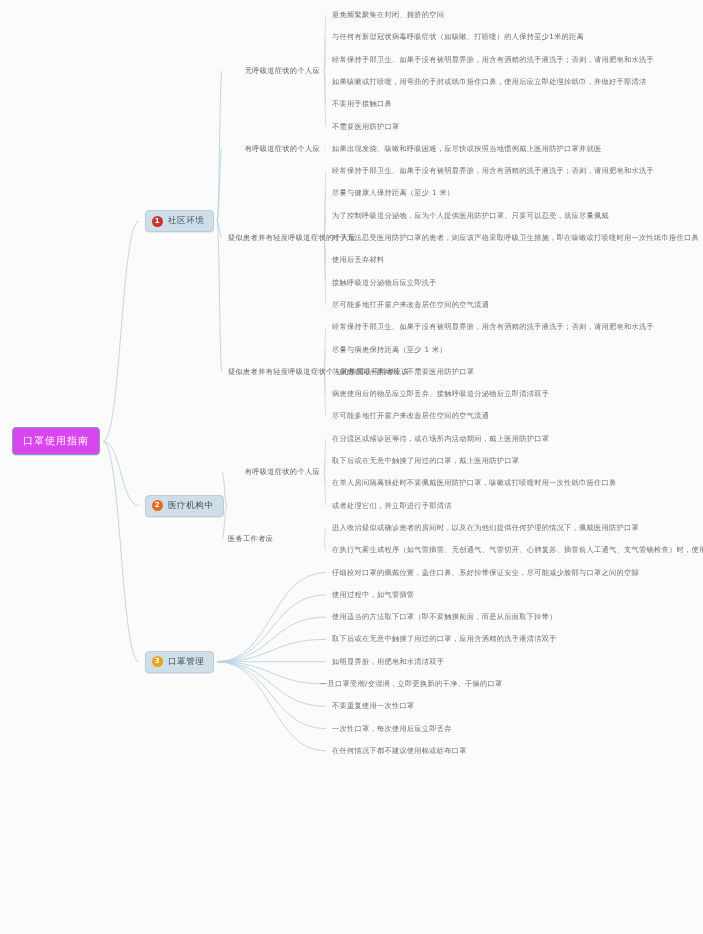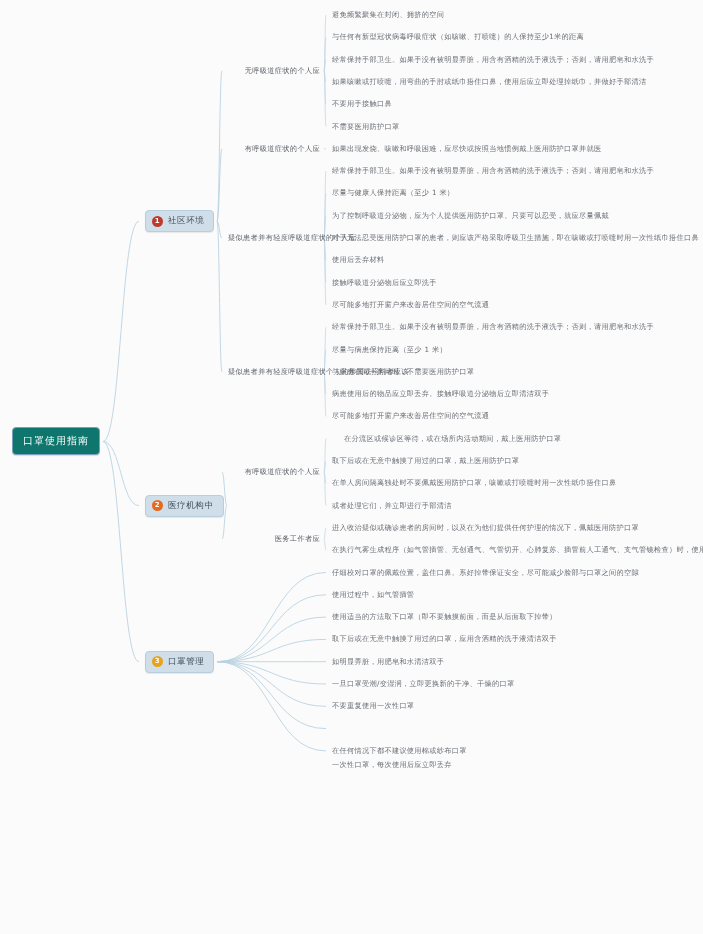--- a/index.html
+++ b/index.html
@@ -9,21 +9,21 @@
     font-family:"DejaVu Sans","Liberation Sans",sans-serif;
     overflow:hidden;
     position:relative;
   }
   #canvas{position:absolute;left:0;top:0;width:703px;height:873px;}
   svg#links{position:absolute;left:0;top:0;width:703px;height:934px;pointer-events:none;}
   .node{position:absolute;white-space:nowrap;}
 
   
   .root{
-    background:#0f766e;
+    background:#d946ef;
     border:1px solid #7d9fba;
     border-radius:4px;
     color:#ffffff;
     font-size:10px;
     padding:6px 10px;
     letter-spacing:1px;
     box-shadow:0 1px 1px rgba(0,0,0,.12);
   }
   
   .branch{
@@ -132,39 +132,39 @@
     <div class="node leaf" style="left: 332px; top: 327.2px;">经常保持手部卫生。如果手没有被明显弄脏，用含有酒精的洗手液洗手；否则，请用肥皂和水洗手</div>
     <div class="node leaf" style="left: 332px; top: 349.5px;">尽量与病患保持距离（至少 1 米）</div>
     <div class="node leaf" style="left: 332px; top: 371.8px;">与病患在同一房间时，不需要医用防护口罩</div>
     <div class="node leaf" style="left: 332px; top: 394.1px;">病患使用后的物品应立即丢弃。接触呼吸道分泌物后立即清洁双手</div>
     <div class="node leaf" style="left: 332px; top: 416.4px;">尽可能多地打开窗户来改善居住空间的空气流通</div>
     <div class="node cat" style="left: 228px; top: 371.8px; width: 92px; text-align: right;">疑似患者并有轻度呼吸道症状个人的亲属或照料者应该</div>
     <div class="node branch" style="left: 145px; top: 221.275px; transform: translateY(-50%);">
       <span class="badge" style="background: rgb(192, 57, 43);">1</span>
       <span>社区环境</span>
     </div>
-    <div class="node leaf" style="left: 344px; top: 438.7px; font-family: Liberation Serif, serif;">在分流区或候诊区等待，或在场所内活动期间，戴上医用防护口罩</div>
+    <div class="node leaf" style="left: 332px; top: 438.7px; font-family: Liberation Serif, serif;">在分流区或候诊区等待，或在场所内活动期间，戴上医用防护口罩</div>
     <div class="node leaf" style="left: 332px; top: 461px;">取下后或在无意中触摸了用过的口罩，戴上医用防护口罩</div>
     <div class="node leaf" style="left: 332px; top: 483.3px;">在单人房间隔离独处时不要佩戴医用防护口罩，咳嗽或打喷嚏时用一次性纸巾捂住口鼻</div>
     <div class="node leaf" style="left: 332px; top: 505.6px;">或者处理它们，并立即进行手部清洁</div>
     <div class="node cat" style="left: 228px; top: 472.15px; width: 92px; text-align: right;">有呼吸道症状的个人应</div>
     <div class="node leaf" style="left: 332px; top: 527.9px;">进入收治疑似或确诊患者的房间时，以及在为他们提供任何护理的情况下，佩戴医用防护口罩</div>
     <div class="node leaf" style="left: 332px; top: 550.2px;">在执行气雾生成程序（如气管插管、无创通气、气管切开、心肺复苏、插管前人工通气、支气管镜检查）时，使用微粒呼吸器</div>
-    <div class="node cat" style="left: 228px; top: 539.05px; width: 92px; text-align: right;">医务工作者应</div>
+    <div class="node cat" style="left: 228px; top: 539.05px; width: 92px; text-align: left;">医务工作者应</div>
     <div class="node branch" style="left: 145px; top: 505.6px; transform: translateY(-50%);">
       <span class="badge" style="background: rgb(232, 104, 28);">2</span>
       <span>医疗机构中</span>
     </div>
     <div class="node leaf" style="left: 332px; top: 572.5px;">仔细校对口罩的佩戴位置，盖住口鼻。系好掉带保证安全，尽可能减少脸部与口罩之间的空隙</div>
     <div class="node leaf" style="left: 332px; top: 594.8px;">使用过程中，如气管插管</div>
     <div class="node leaf" style="left: 332px; top: 617.1px;">使用适当的方法取下口罩（即不要触摸前面，而是从后面取下掉带）</div>
     <div class="node leaf" style="left: 332px; top: 639.4px;">取下后或在无意中触摸了用过的口罩，应用含酒精的洗手液清洁双手</div>
     <div class="node leaf" style="left: 332px; top: 661.7px;">如明显弄脏，用肥皂和水清洁双手</div>
-    <div class="node leaf" style="left: 332px; top: 684px;">一旦口罩受潮/变湿润，立即更换新的干净、干燥的口罩</div>
+    <div class="node leaf" style="left: 320px; top: 684px;">一旦口罩受潮/变湿润，立即更换新的干净、干燥的口罩</div>
     <div class="node leaf" style="left: 332px; top: 706.3px;">不要重复使用一次性口罩</div>
-    <div class="node leaf" style="left: 332px; top: 728.6px; margin-top: 36px;">一次性口罩，每次使用后应立即丢弃</div>
+    <div class="node leaf" style="left: 332px; top: 728.6px;">一次性口罩，每次使用后应立即丢弃</div>
     <div class="node leaf" style="left: 332px; top: 750.9px;">在任何情况下都不建议使用棉或纱布口罩</div>
     <div class="node branch" style="left: 145px; top: 661.7px; transform: translateY(-50%);">
       <span class="badge" style="background: rgb(232, 163, 23);">3</span>
       <span>口罩管理</span>
     </div>
     <div class="node root" style="left: 12px; top: 441.488px; transform: translateY(-50%);">口罩使用指南</div>
   </div>
 
 </body></html>

